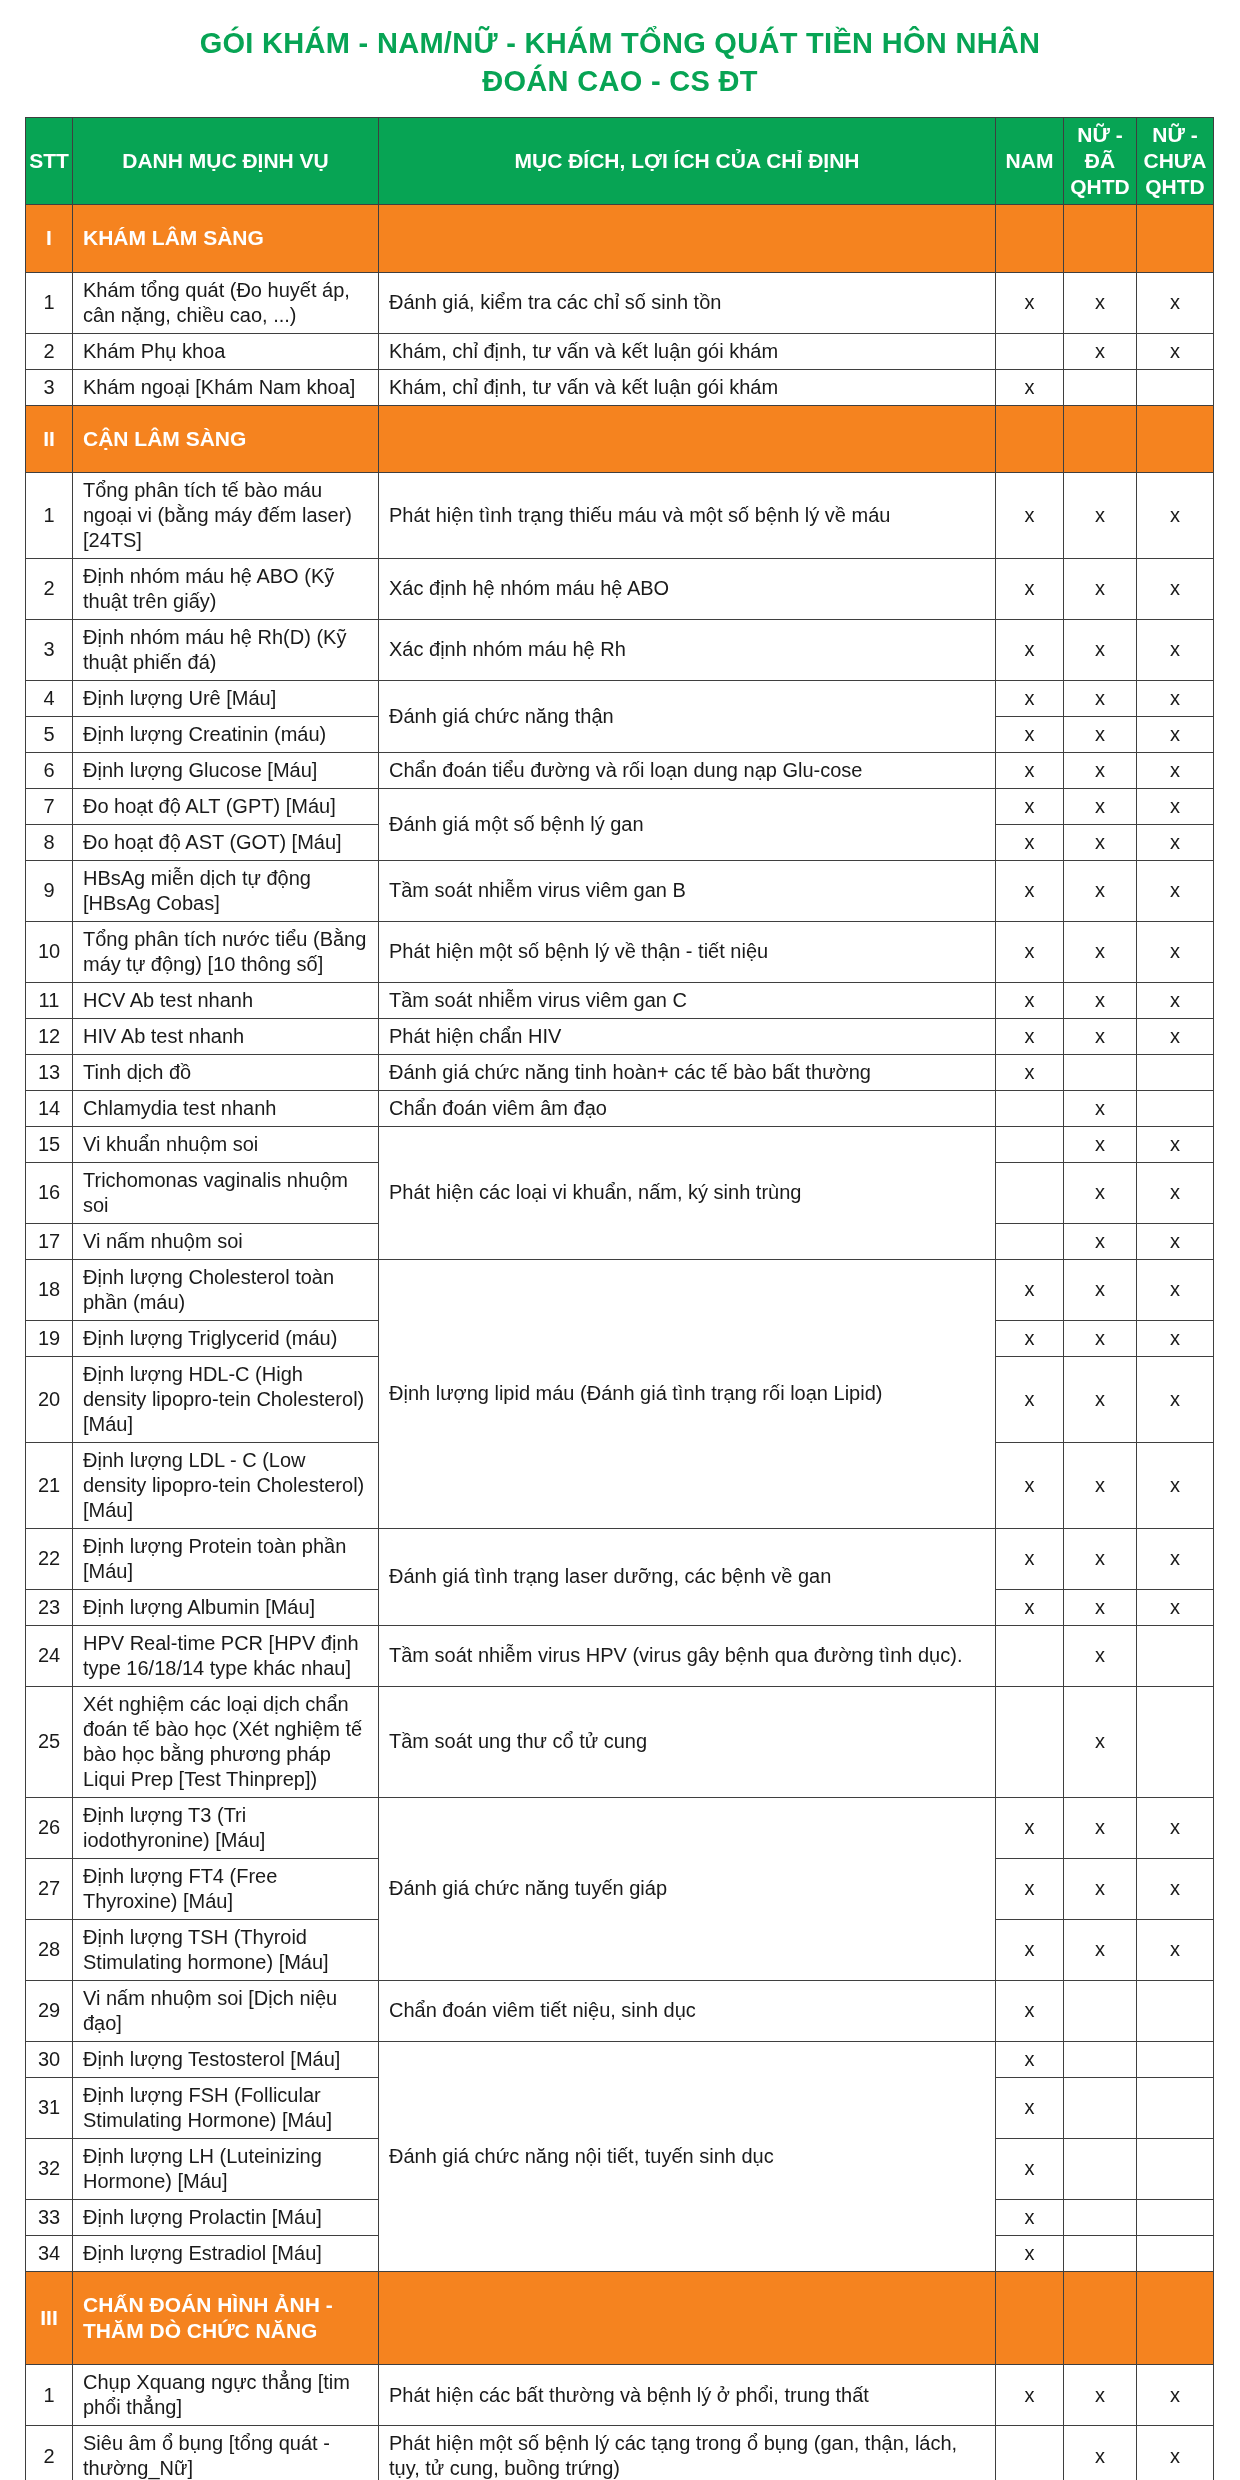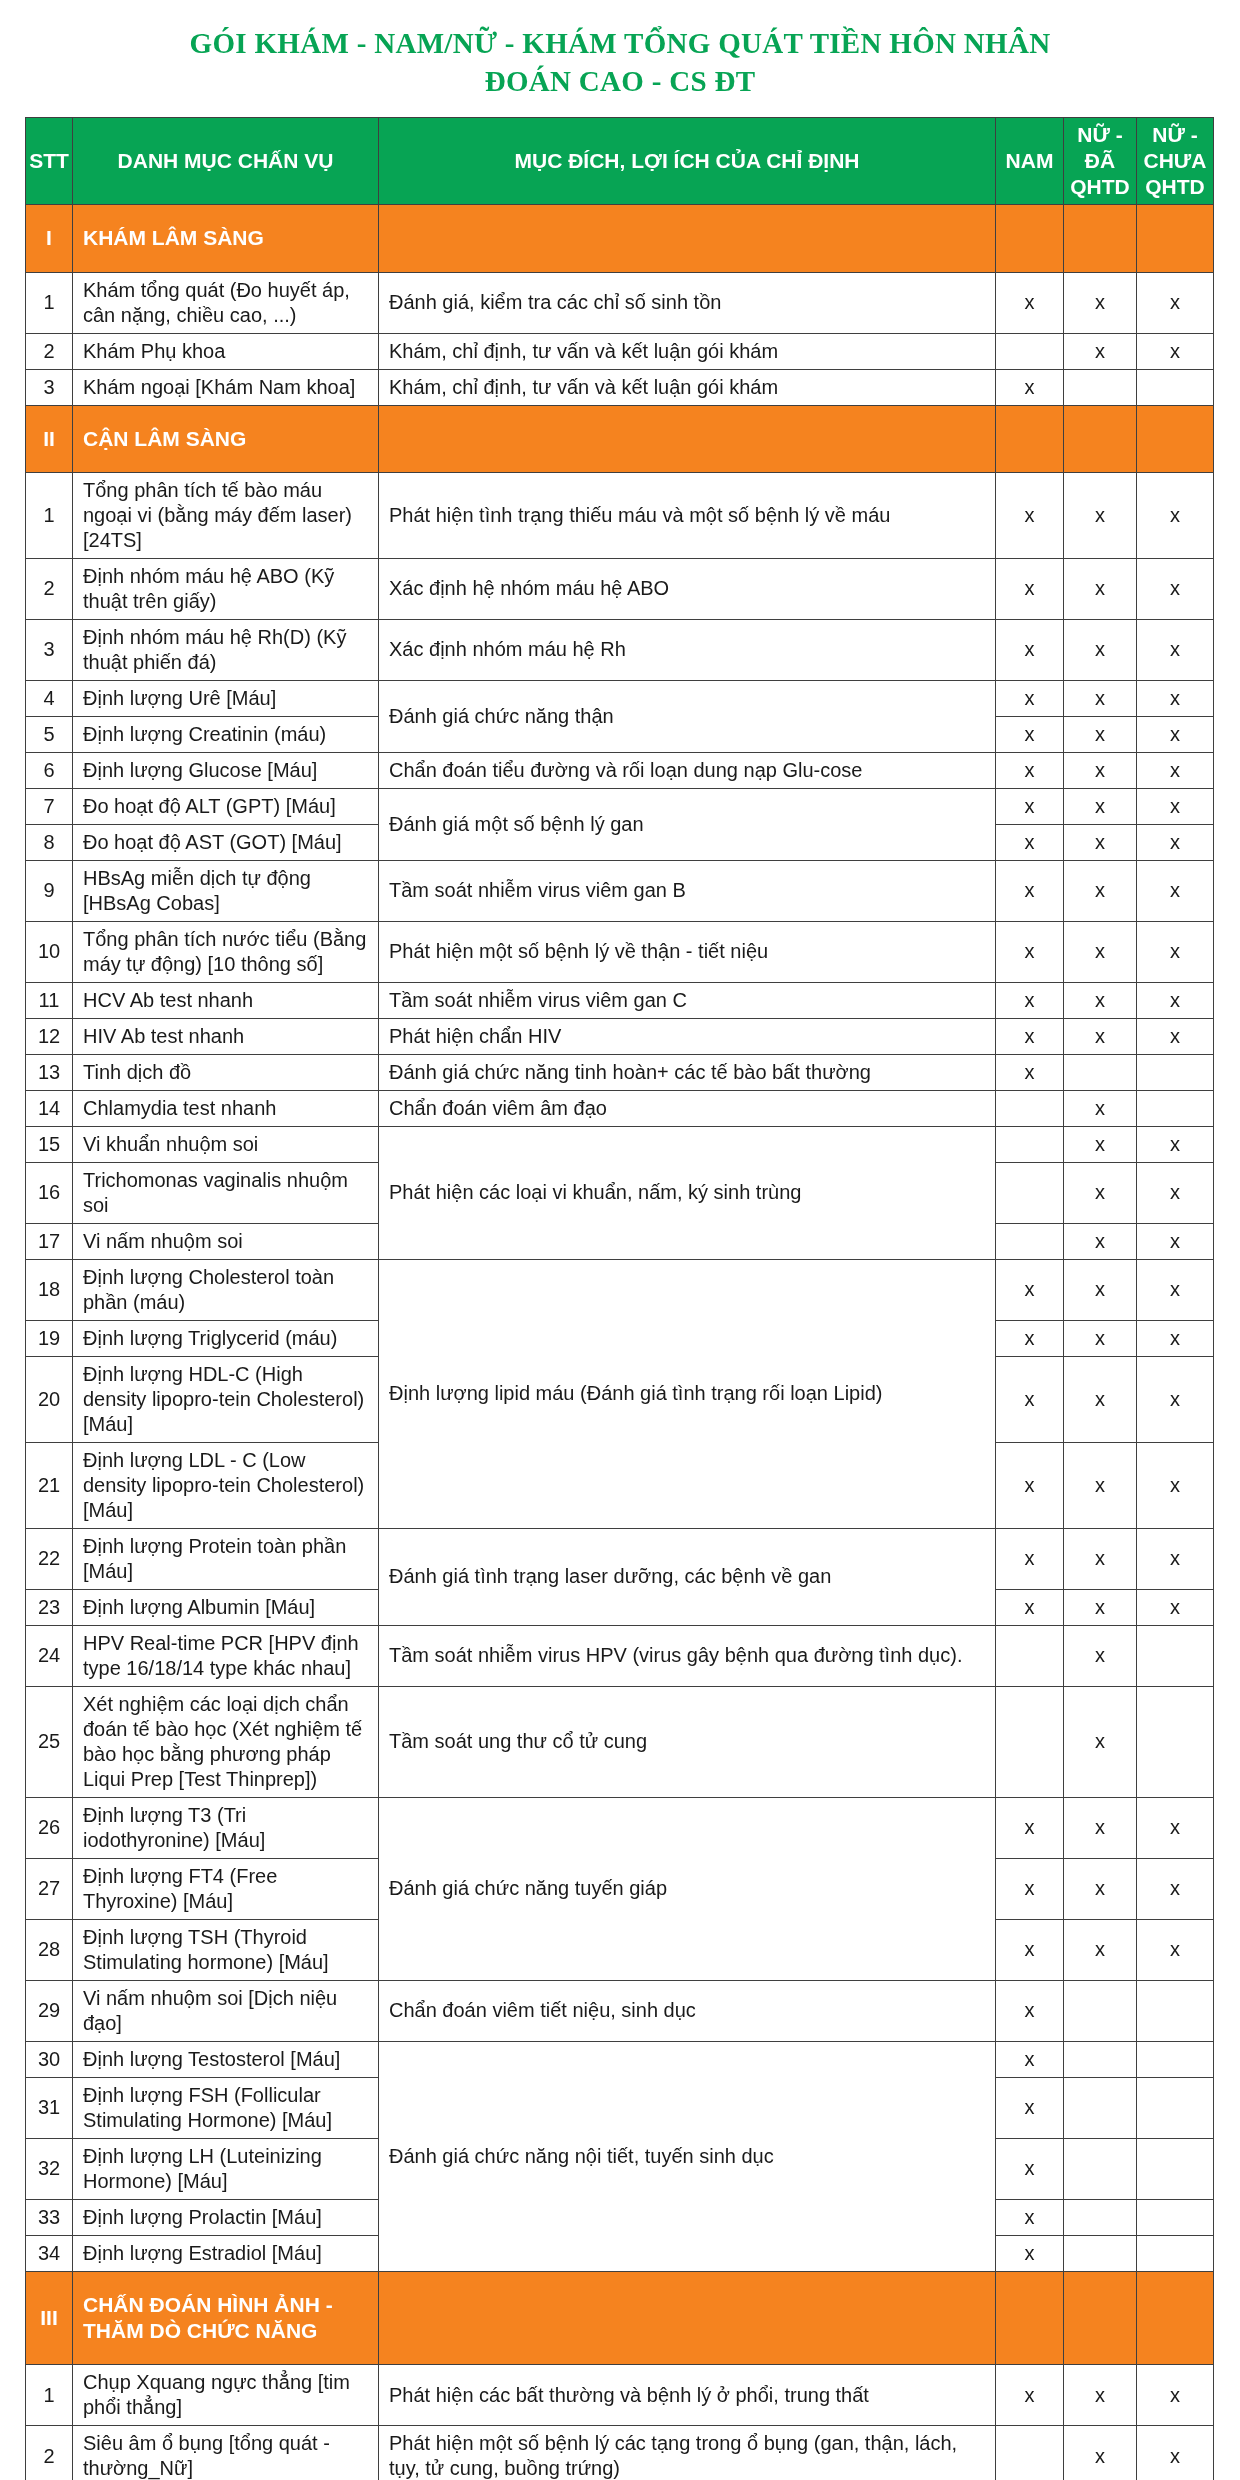--- a/index.html
+++ b/index.html
@@ -1,18 +1,18 @@
 <!DOCTYPE html>
 <html style="--green: #07a454; --orange: #f5831f;"><head>
 <meta charset="utf-8">
 <style>
   html,body{margin:0;padding:0;background:#ffffff;}
   body{width:1240px;font-family:"Liberation Sans",sans-serif;-webkit-font-smoothing:antialiased;}
   .page{width:1240px;box-sizing:border-box;padding:0 25px 18px 25px;}
-  .title{color:var(--green);text-align:center;font-weight:bold;font-size:29px;line-height:1.32;margin:24px 10px 16px;letter-spacing:.3px;font-family:Liberation Serif, serif;}
+  .title{color:var(--green);text-align:center;font-weight:bold;font-size:29px;line-height:1.32;margin:24px 10px 16px;letter-spacing:.3px;}
   table.pkg{border-collapse:collapse;table-layout:fixed;width:1188px;}
   table.pkg th,table.pkg td{border:1.5px solid #3f3f3f;box-sizing:border-box;}
   table.pkg th{background:var(--green);color:#fff;font-size:21px;font-weight:bold;text-align:center;vertical-align:middle;height:72px;padding:4px 3px;line-height:1.25;}
   table.pkg td{font-size:20px;color:#1a1a1a;vertical-align:middle;padding:5px 10px;line-height:1.25;}
   td.stt{ text-align:center;padding:5px 2px;}
   td.mark{text-align:center;padding:5px 2px;font-size:20px;color:#222;}
   td.service,td.purpose{text-align:left;}
   tr.section td{background:var(--orange);color:#fff;font-weight:bold;font-size:21px;height:40px;}
   tr.section td.sec-title{white-space:pre-line;line-height:1.25;padding:20px 10px;}
   tr.srow td{background:#fff;}
@@ -30,21 +30,21 @@
       <col style="width:47px">
         <col style="width:306px">
         <col style="width:617px">
         <col style="width:68px">
         <col style="width:73px">
         <col style="width:77px">
     </colgroup>
     <thead>
       <tr>
         <th>STT</th>
-        <th>DANH MỤC CHẤN VỤ</th>
+        <th>DANH MỤC ĐỊNH VỤ</th>
         <th>MỤC ĐÍCH, LỢI ÍCH CỦA CHỈ ĐỊNH</th>
         <th>NAM</th>
         <th>NỮ - ĐÃ QHTD</th>
         <th>NỮ - CHƯA QHTD</th>
       </tr>
     </thead>
     <tbody id="tbody">
         <tr class="section">
           <td class="stt">I</td>
           <td class="sec-title">KHÁM LÂM SÀNG</td>

